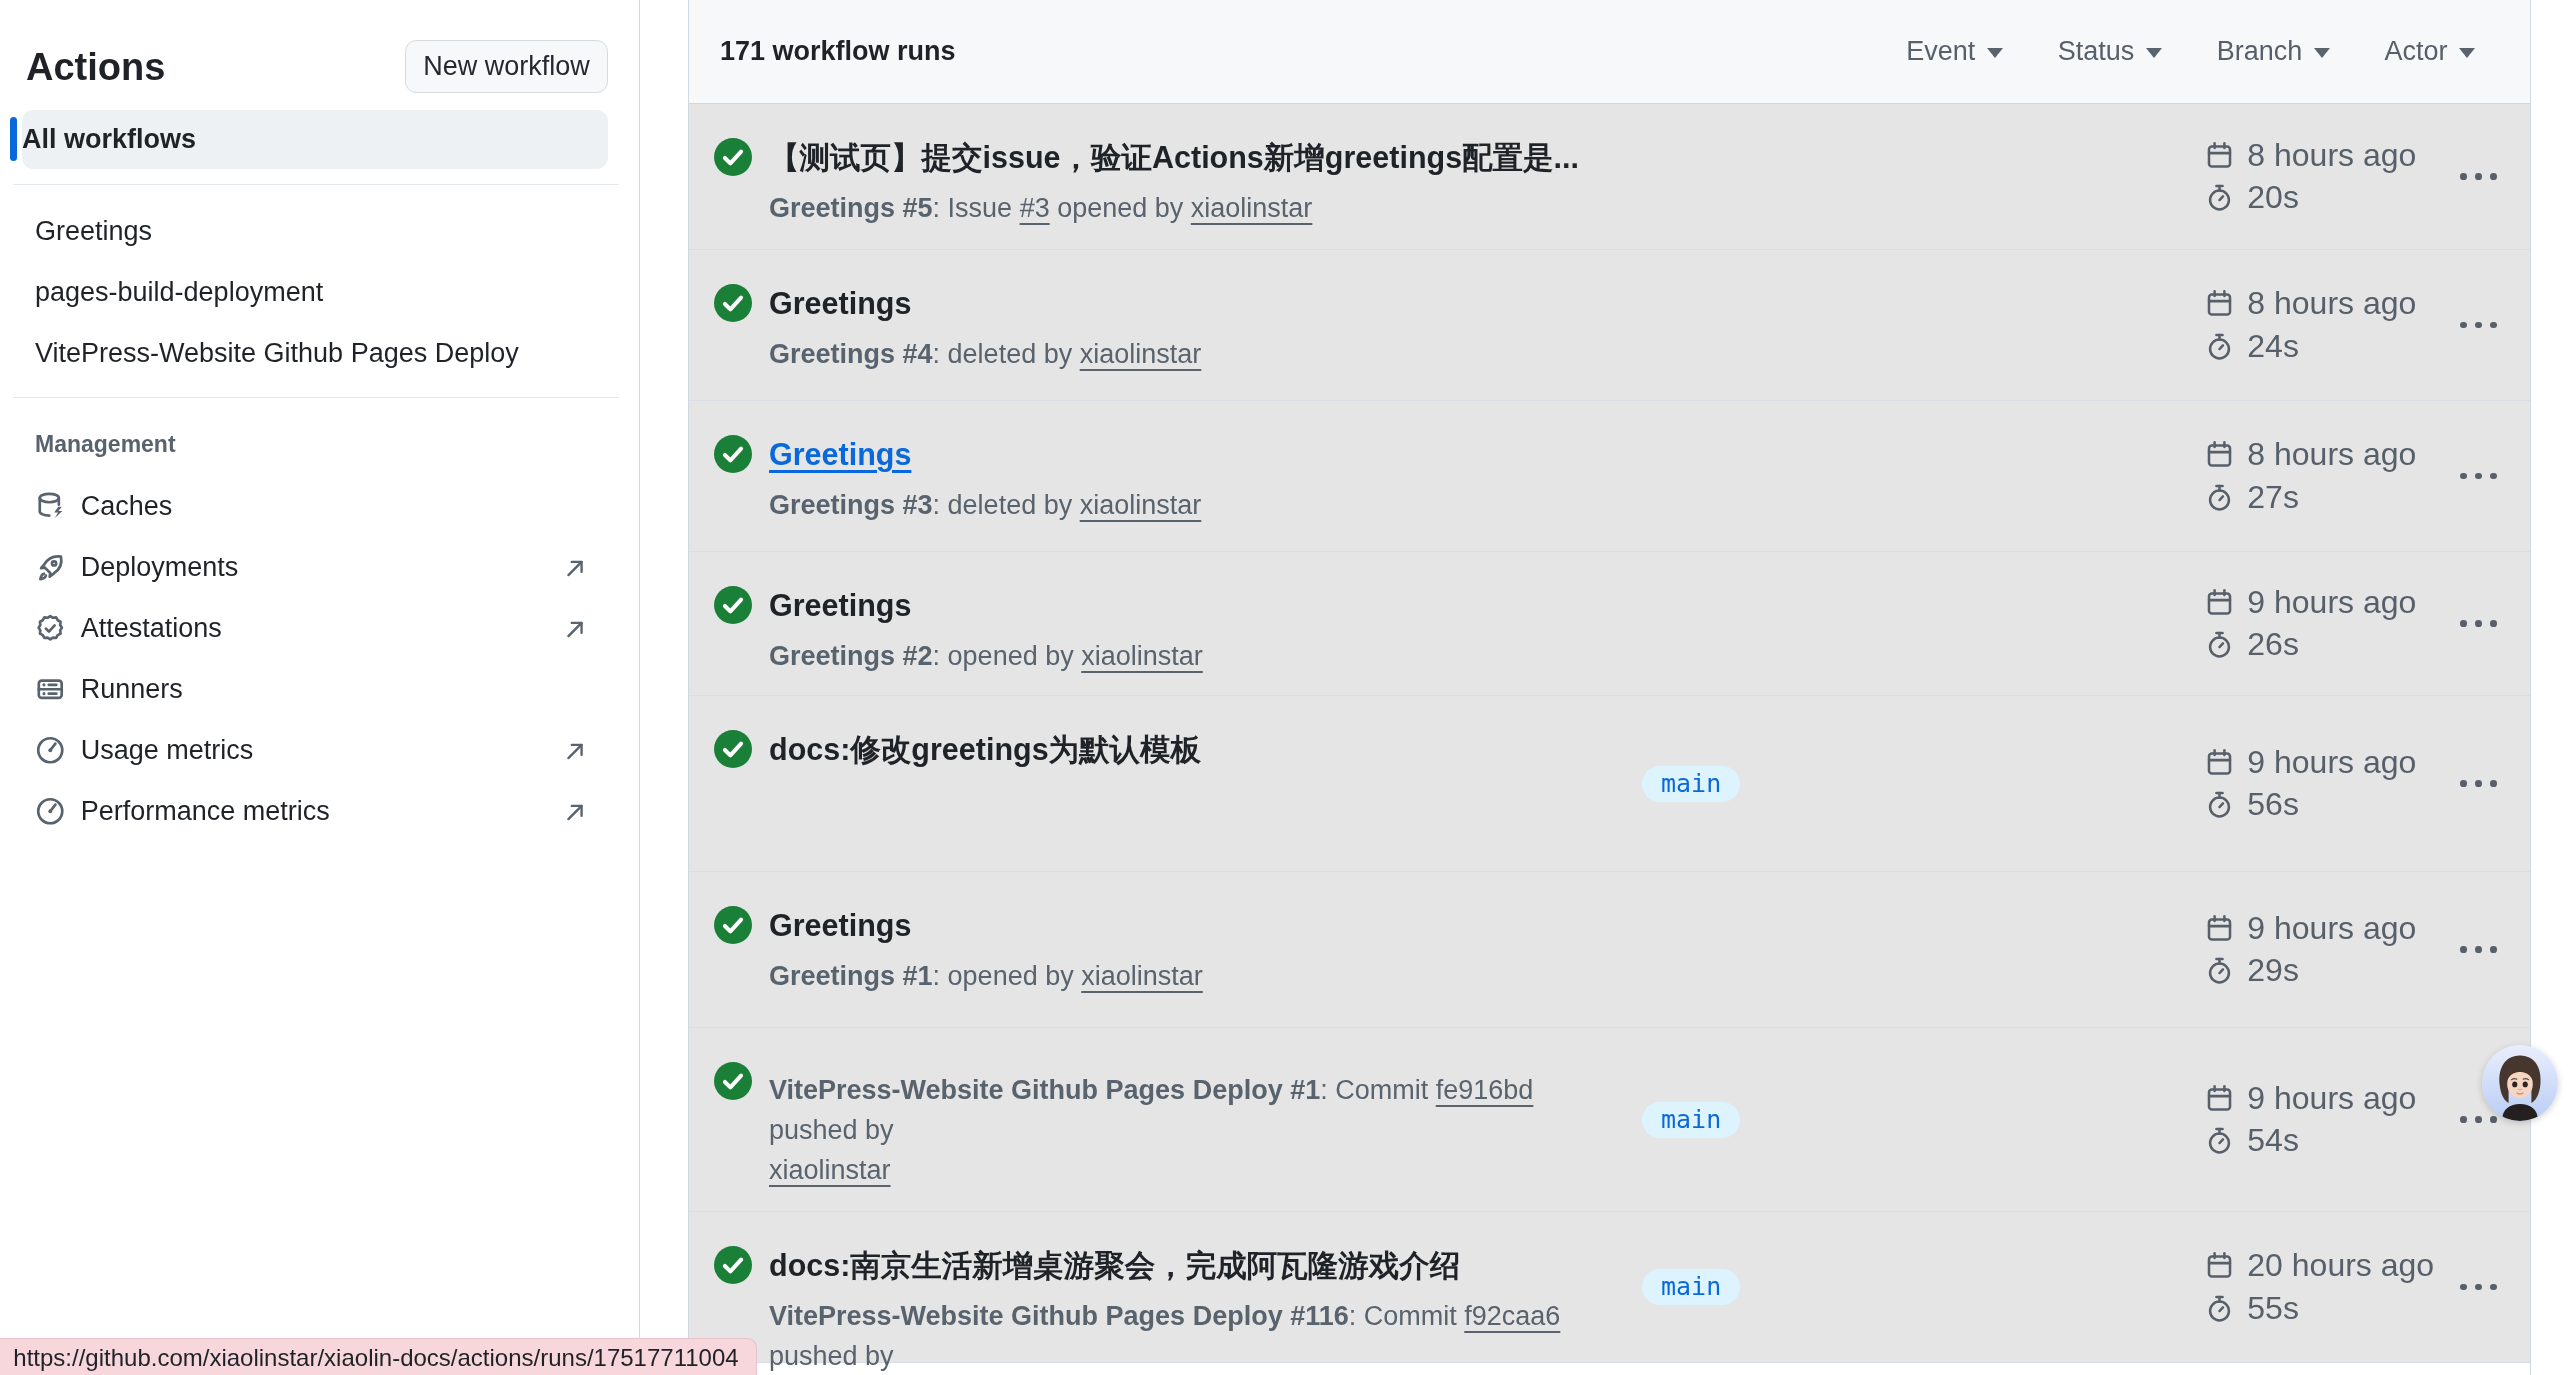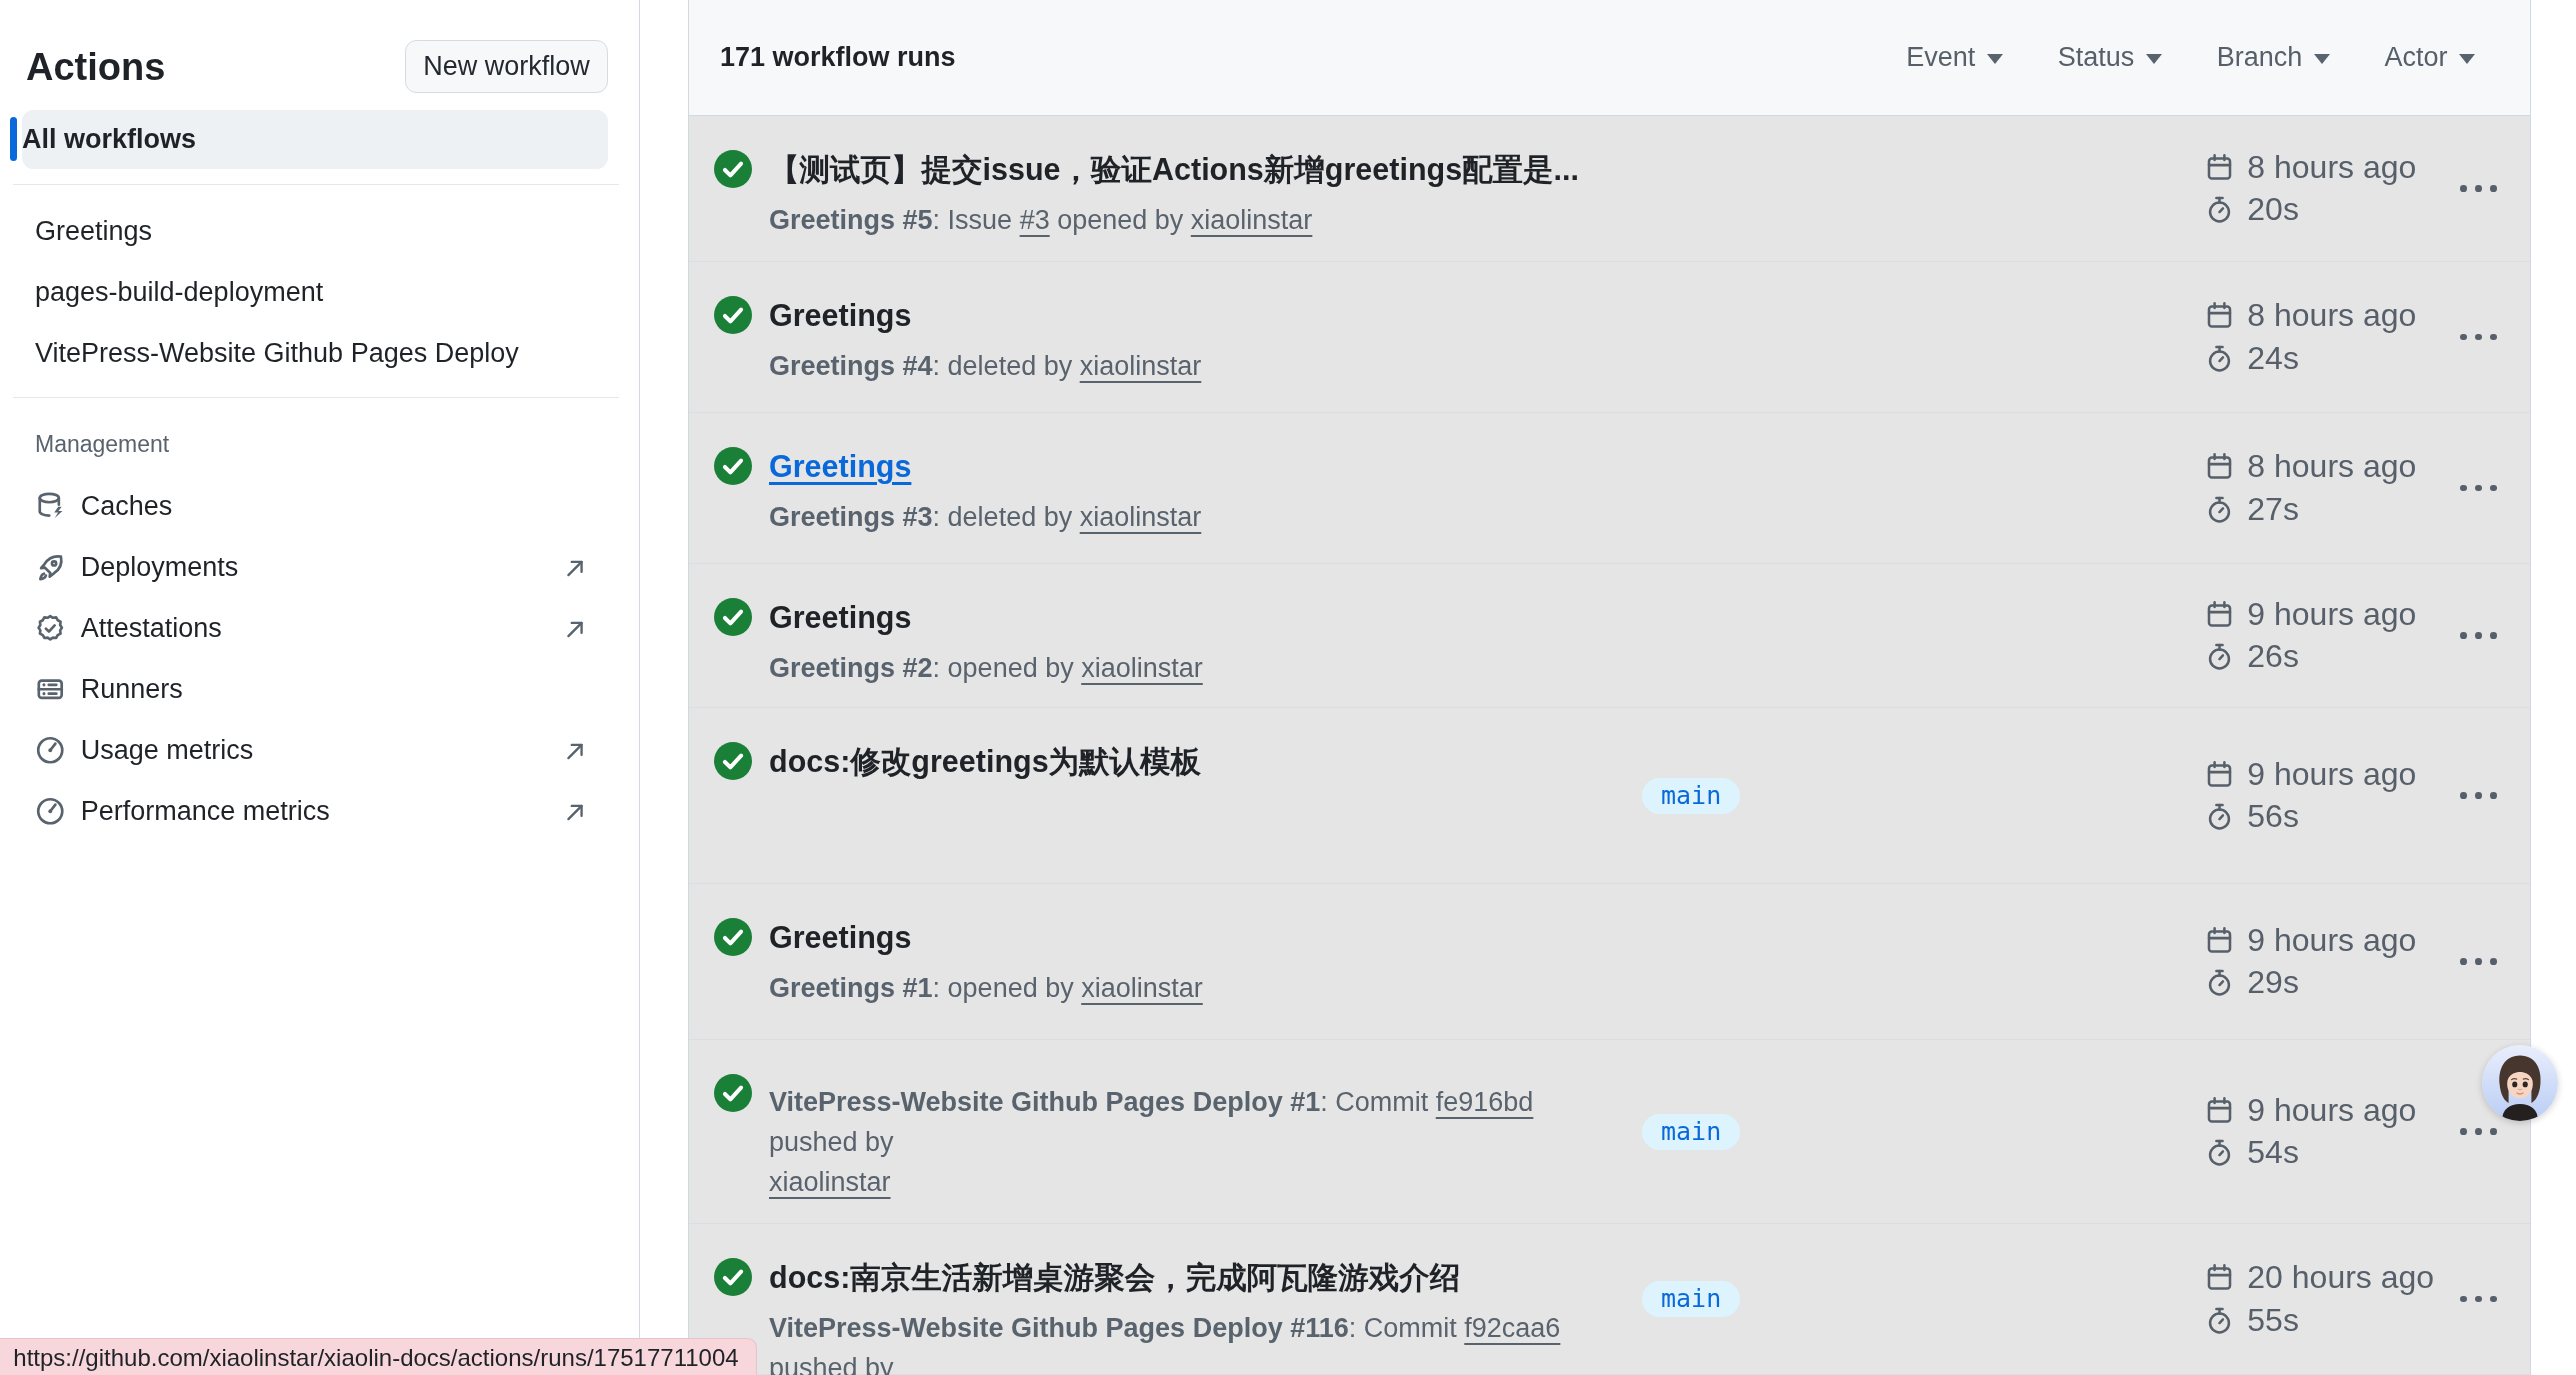--- a/index.html
+++ b/index.html
@@ -8,31 +8,31 @@
 
   
   .sidebar { position:absolute; left:0; top:0; width:640px; height:1376px; border-right:1px solid #d1d9e0; background:#fff; }
   .sb-title { position:absolute; left:26px; top:46px; font-size:38px; font-weight:700; color:#1f2328; }
   .new-wf-btn { position:absolute; left:405px; top:40px; width:203px; height:53px; background:#f6f8fa; border:1.9px solid #d6dbe1; border-radius:11.4px; font-size:27px; font-weight:500; color:#24292f; display:flex; align-items:center; justify-content:center; cursor:pointer; font-family:inherit; }
   .all-wf { position:absolute; left:22px; top:110px; width:586px; height:59px; background:#eef1f4; border-radius:11.4px; display:flex; align-items:center; font-size:27px; font-weight:600; color:#1f2328; cursor:pointer; }
   .accent-bar { position:absolute; left:9.5px; top:117px; width:7.6px; height:44px; background:#0969da; border-radius:3.8px; }
   .sb-divider { position:absolute; left:13.3px; width:606px; height:0; border-top:1.9px solid #e3e8ed; }
   .wf-list { position:absolute; left:0; top:201px; width:640px; }
   .wf-item { height:61px; display:flex; align-items:center; padding-left:35px; font-size:27px; color:#1f2328; cursor:pointer; }
-  .mg-label { position:absolute; left:35px; top:431px; font-size:23px; font-weight:400; color:#59636e; }
+  .mg-label { position:absolute; left:35px; top:431px; font-size:23px; font-weight:700; color:#59636e; }
   .mg-list { position:absolute; left:0; top:476px; width:640px; }
   .mg-item { position:relative; height:61px; display:flex; align-items:center; padding-left:35px; font-size:27px; color:#1f2328; cursor:pointer; }
   .mg-item .ic { width:30.5px; height:30.5px; margin-right:15.2px; color:#59636e; flex:0 0 auto; }
   .mg-item .ic svg { width:30.5px; height:30.5px; display:block; }
   .mg-arrow { position:absolute; left:562px; top:50%; transform:translateY(-50%); width:27px; height:27px; color:#59636e; }
   .mg-arrow svg { width:27px; height:27px; display:block; }
 
   
   .main { position:absolute; left:688px; top:0; width:1843px; height:1376px; border-left:1px solid #d1d9e0; border-right:1px solid #d1d9e0; background:#fff; }
-  .main-header { height:116px; background:#f6f8fa; border-bottom:1px solid #d1d9e0; display:flex; align-items:center; justify-content:space-between; padding:0 55px 0 31px; }
+  .main-header { height:104px; background:#f6f8fa; border-bottom:1px solid #d1d9e0; display:flex; align-items:center; justify-content:space-between; padding:0 55px 0 31px; }
   .runs-count { font-size:27px; font-weight:600; color:#1f2328; }
   .filters { display:flex; gap:55px; }
   .filter { display:flex; align-items:center; gap:11.4px; font-size:27px; color:#57606a; cursor:pointer; background:none; border:none; font-family:inherit; }
   .caret { width:0; height:0; border-left:8.6px solid transparent; border-right:8.6px solid transparent; border-top:10.5px solid #59636e; margin-top:3.8px; }
 
   .row { position:relative; border-bottom:1px solid #d8dee4; background:#e5e5e5; }
   .row-left { position:absolute; left:25px; top:32px; display:flex; gap:17px; }
   .status-ic { width:38px; height:38px; margin-top:1.9px; flex:0 0 auto; }
   .status-ic svg { width:38px; height:38px; display:block; }
   .row-text { max-width:857px; }

